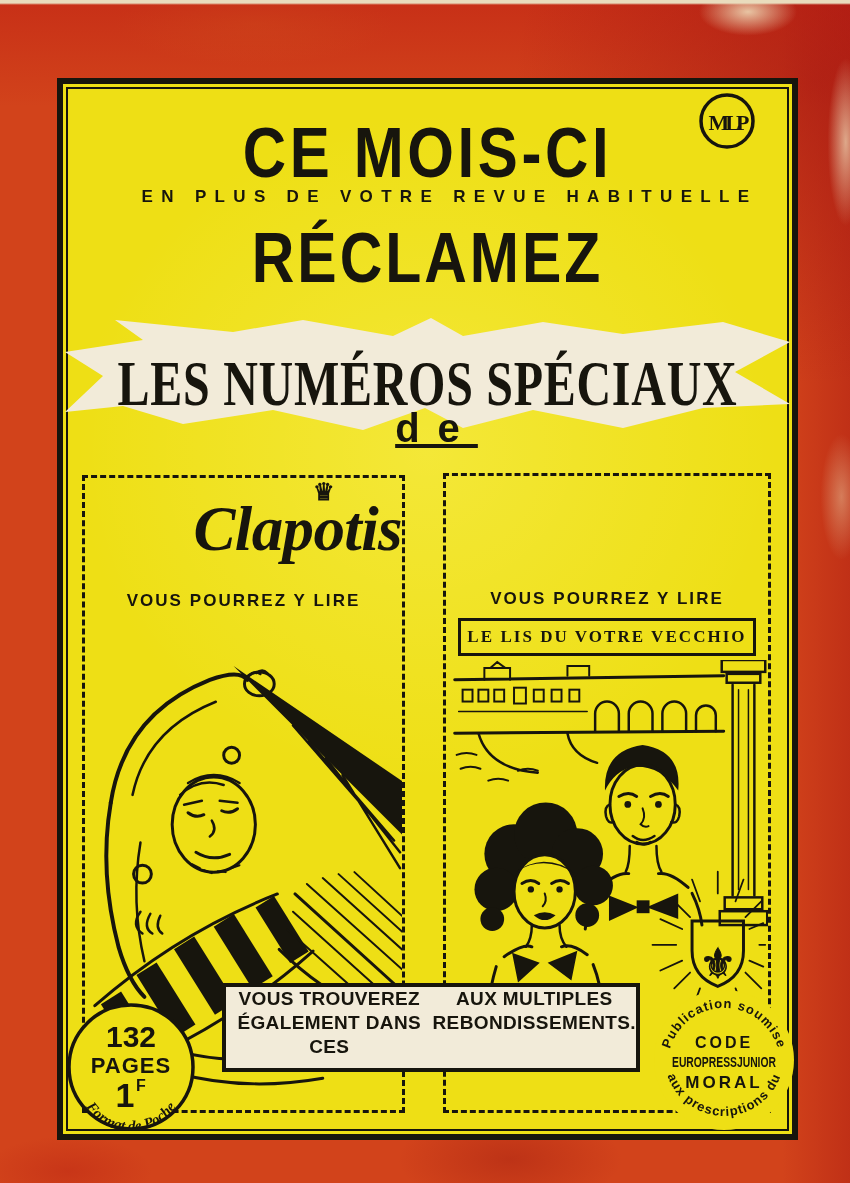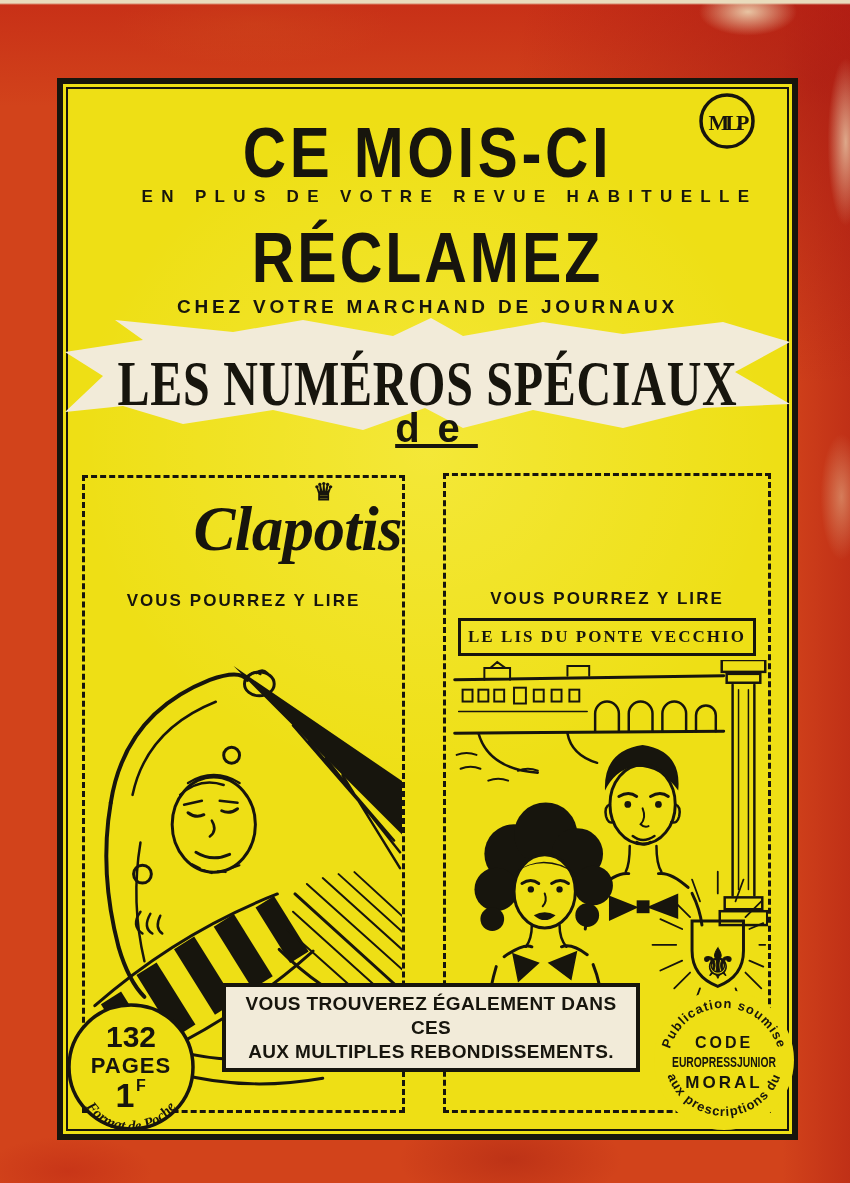--- a/index.html
+++ b/index.html
@@ -44,41 +44,40 @@
   .ptitle.clapotis{font-size:63px;letter-spacing:-.01em;}
   .ptitle.cathy{font-size:76px;}
   .crown{position:absolute;top:-2px;left:228px;font-size:24px;font-style:normal;line-height:24px;}
   .plabel{top:113px;font-size:17px;font-weight:bold;letter-spacing:.12em;}
   .pbox{left:12px;right:12px;top:142px;height:32px;border:3px solid #17150d;
       font-family:"Liberation Serif",serif;font-size:17px;font-weight:bold;letter-spacing:.12em;
       line-height:32px;text-align:center;white-space:nowrap;}
   .illus{position:absolute;left:0;top:184px;width:100%;height:450px;}
   .notebox{left:159px;top:899px;width:418px;height:89px;box-sizing:border-box;
       background:#f2ebd9;border:4px solid #17150d;z-index:5;
-      display:flex;flex-direction:column;justify-content:center;text-align:center;
+      display:flex;flex-direction:row;justify-content:center;text-align:center;
       font-size:19px;font-weight:bold;letter-spacing:.02em;line-height:24px;}
   .pricebadge{left:0px;top:915px;width:136px;height:136px;z-index:6;}
   .codebadge{left:583px;top:898px;width:156px;height:156px;z-index:6;}
   svg text{fill:#17150d;}
 </style>
 </head>
 <body>
 
 <div class="stage">
   <div class="frame">
 
     <svg class="abs mlp" viewBox="0 0 62 62">
       <circle cx="31" cy="31" r="26" fill="none" stroke="#17150d" stroke-width="3.5"></circle>
       <text x="31" y="40" text-anchor="middle" font-family="Liberation Serif,serif" font-size="22" font-weight="bold" letter-spacing="-4">MLP</text>
     </svg>
 
     <div class="abs ctr h1">CE MOIS-CI</div>
     <div class="abs ctr sub1">EN PLUS DE VOTRE REVUE HABITUELLE</div>
     <div class="abs ctr h2">RÉCLAMEZ</div>
-    <div class="abs ctr sub2">CHEZ VOTRE MARCHAND DE JOURNAUX</div>
 
     <svg class="abs burst" viewBox="0 0 729 118" preserveAspectRatio="none">
       <path fill="#f2ebd9" d="M2,36 L80,24 L52,4 L170,16 L240,4 L330,20 L368,2 L400,20 L480,6 L560,18 L660,6 L727,26
                L672,56 L727,88 L640,92 L560,112 L470,94 L400,112 L362,92 L300,114 L210,94 L120,108 L60,90 L2,96 L40,60 Z"></path>
     </svg>
     <div class="abs ctr burst-text">LES NUMÉROS SPÉCIAUX</div>
     <div class="abs ctr de">de</div>
 
     <div class="panel panel-left">
       <div class="abs ctr ptitle clapotis">
@@ -126,21 +125,21 @@
           <path d="M224,222 L320,308 M240,216 L320,288 M256,212 L320,270 M272,210 L320,254 M210,250 L310,340 M204,268 L296,350" stroke-width="2"></path>
           <path d="M196,288 q40,40 92,64" stroke-width="3"></path>
 
           <path d="M60,380 q60,24 130,18 M90,412 q70,20 150,6" stroke-width="3"></path>
         </g>
       </svg>
     </div>
 
     <div class="panel panel-right">
       <div class="abs ctr plabel">VOUS POURREZ Y LIRE</div>
-      <div class="abs pbox">LE LIS DU PONTE VECCHIO</div>
+      <div class="abs pbox">LE LIS DU VOTRE VECCHIO</div>
 
       <svg class="illus" viewBox="0 0 320 455">
         <g stroke="#17150d" fill="none" stroke-linecap="round">
 
           <path d="M6,20 L278,16" stroke-width="3"></path>
           <path d="M6,74 L278,72" stroke-width="3"></path>
           <path d="M36,20 l0,-12 l26,0 l0,12 M42,8 l7,-6 l8,6 M120,16 l0,-10 l22,0 l0,10" stroke-width="2"></path>
           <g stroke-width="2">
             <rect x="14" y="30" width="10" height="12"></rect>
               <rect x="30" y="30" width="10" height="12"></rect>

